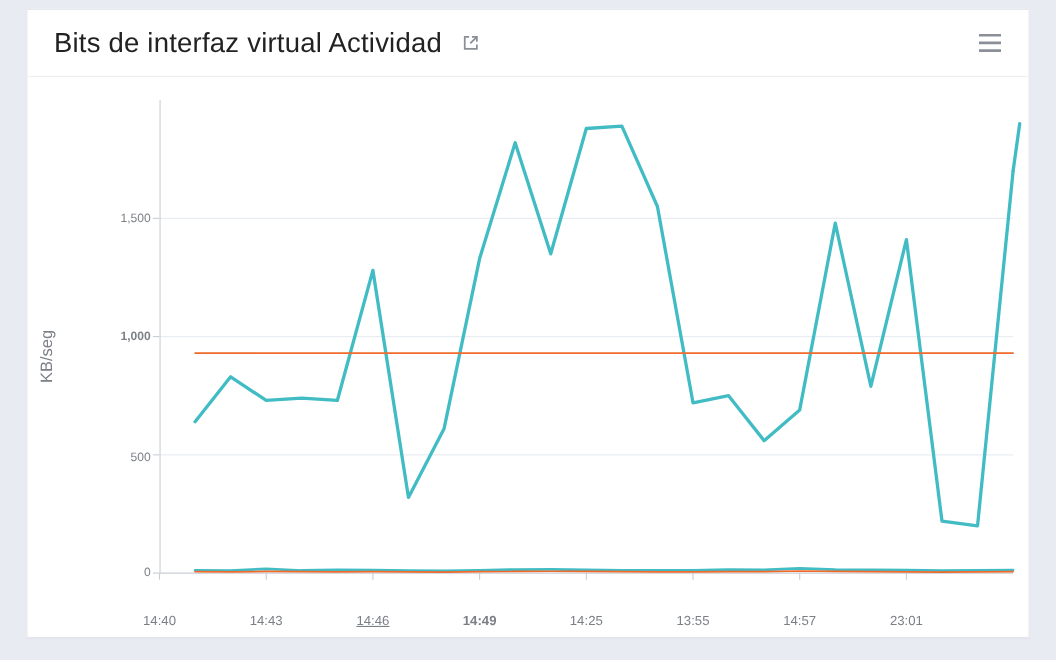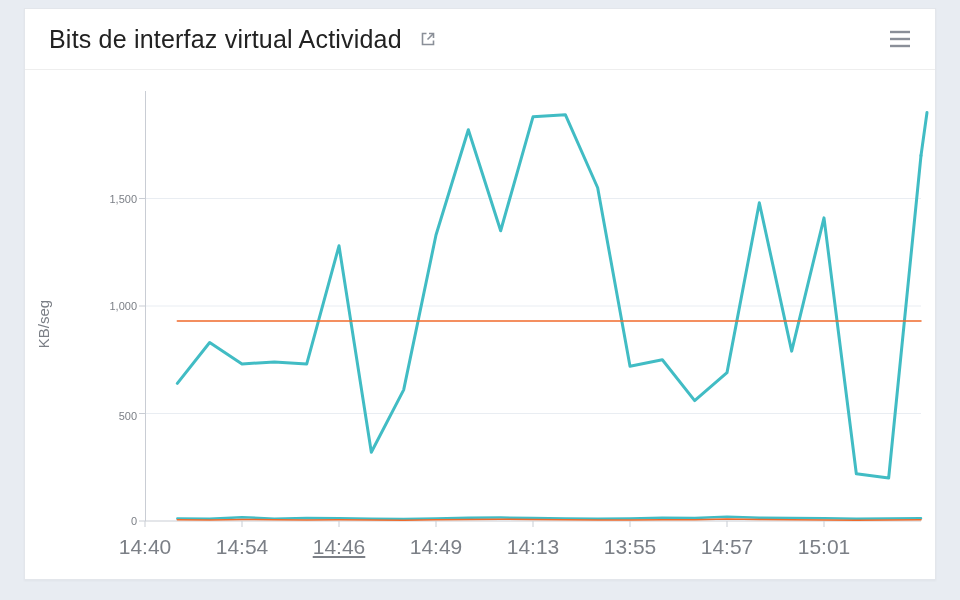--- a/index.html
+++ b/index.html
@@ -94,23 +94,23 @@
     position: absolute;
     right: calc(100% - 112px);
     transform: translateY(-50%);
     font-size: 11px;
     color: #7b7f86;
     text-align: right;
     width: 56px;
   }
   .x-tick-label {
     position: absolute;
-    bottom: 20px;
+    bottom: 8px;
     transform: translateX(-50%);
-    font-size: 21px;
+    font-size: 12px;
     color: #7b7f86;
     white-space: nowrap;
   }
   .axis-line { stroke:#c9cdd4; stroke-width:1; }
   .grid-line { stroke:#e9edf2; stroke-width:1; }
   .tick { stroke:#c9cdd4; stroke-width:1; }
 </style>
 </head>
 <body>
 
@@ -134,33 +134,33 @@
       </svg>
     </span>
   </div>
 
   <div class="chart-wrap">
     <div class="y-axis-label">KB/seg</div>
 
     <div id="y-ticks-layer">
         <div class="y-tick-label" style="top: 452px;">0</div>
         <div class="y-tick-label" style="top: 347px;">500</div>
-        <div class="y-tick-label" style="top: 237px;">1,000</div>
+        <div class="y-tick-label" style="top: 237px; font-weight: bold;">1,000</div>
         <div class="y-tick-label" style="top: 129.5px;">1,500</div>
       </div>
 
     <div id="x-ticks-layer">
         <div class="x-tick-label" style="left: 120px;">14:40</div>
-        <div class="x-tick-label" style="left: 217px;">14:54</div>
+        <div class="x-tick-label" style="left: 217px;">14:43</div>
         <div class="x-tick-label" style="left: 314px; text-decoration: underline;">14:46</div>
-        <div class="x-tick-label" style="left: 411px;">14:49</div>
-        <div class="x-tick-label" style="left: 508px;">14:13</div>
+        <div class="x-tick-label" style="left: 411px; font-weight: bold;">14:49</div>
+        <div class="x-tick-label" style="left: 508px;">14:25</div>
         <div class="x-tick-label" style="left: 605px;">13:55</div>
         <div class="x-tick-label" style="left: 702px;">14:57</div>
-        <div class="x-tick-label" style="left: 799px;">15:01</div>
+        <div class="x-tick-label" style="left: 799px;">23:01</div>
       </div>
 
     <div class="plot">
       <svg id="plot-svg" preserveAspectRatio="none" viewBox="0 0 776 430">
           <line x1="0" x2="776" y1="322.5" y2="322.5" class="grid-line"></line>
           <line x1="0" x2="776" y1="215" y2="215" class="grid-line"></line>
           <line x1="0" x2="776" y1="107.5" y2="107.5" class="grid-line"></line>
           <line x1="0" x2="776" y1="430" y2="430" class="axis-line"></line>
           <line x1="0.5" x2="0.5" y1="0" y2="430" class="axis-line"></line>
           <line x1="0" x2="0" y1="430" y2="436" class="tick"></line>

